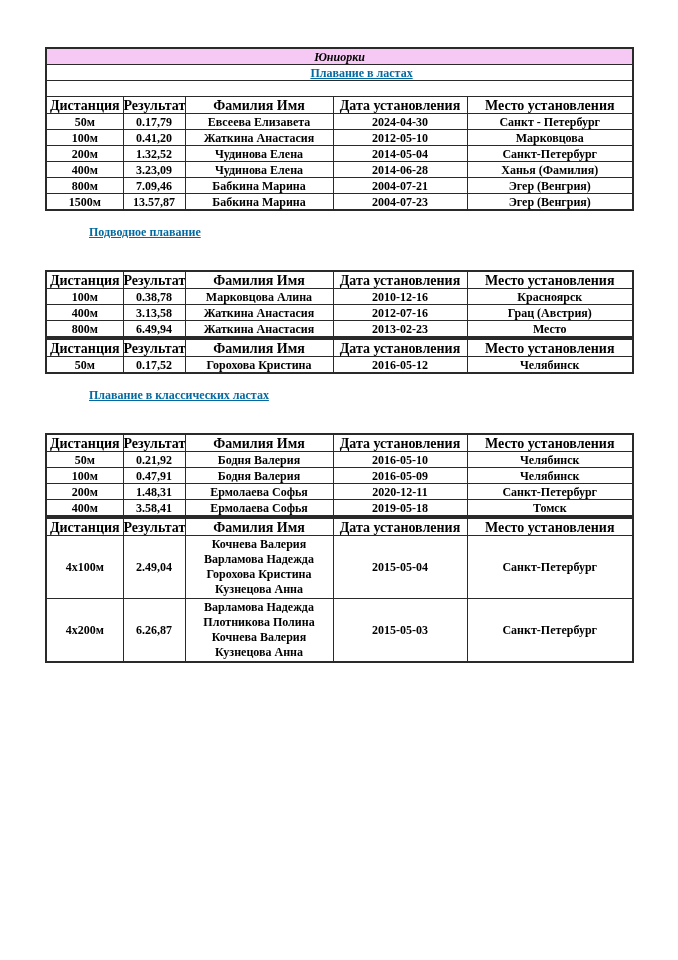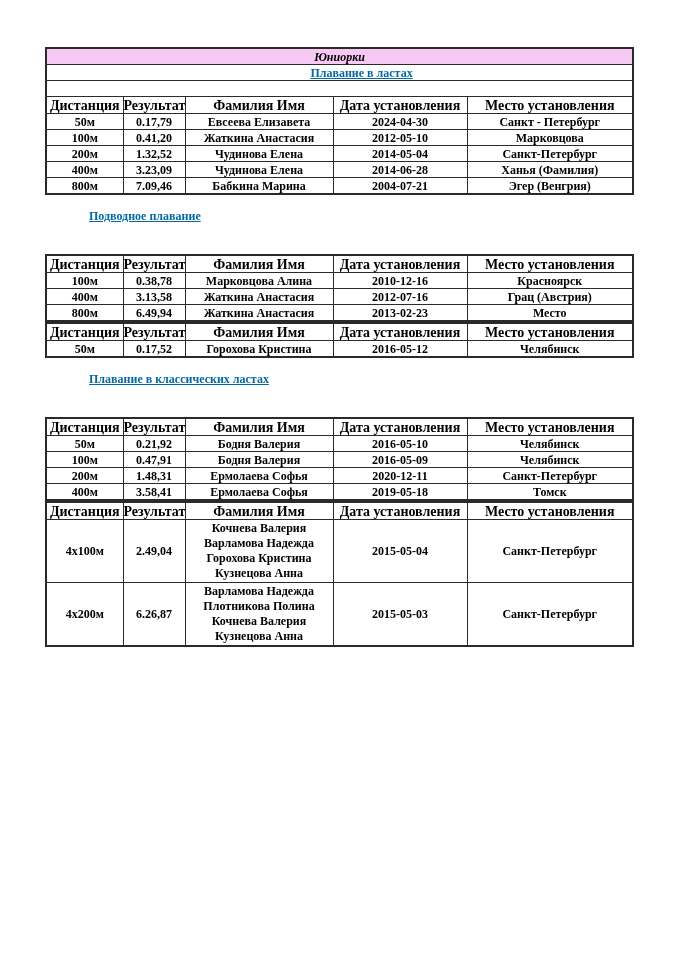--- a/index.html
+++ b/index.html
@@ -146,20 +146,27 @@
             <td>3.23,09</td>
             <td class="name-cell">Чудинова Елена</td>
             <td>2014-06-28</td>
             <td>Ханья (Фамилия)</td>
           </tr>
           <tr>
             <td>800м</td>
             <td>7.09,46</td>
             <td class="name-cell">Бабкина Марина</td>
             <td>2004-07-21</td>
+            <td>Эгер (Венгрия)</td>
+          </tr>
+          <tr>
+            <td>1500м</td>
+            <td>13.57,87</td>
+            <td class="name-cell">Бабкина Марина</td>
+            <td>2004-07-23</td>
             <td>Эгер (Венгрия)</td>
           </tr>
         </tbody>
       </table>
       <div class="section-heading"><a class="heading-link" href="#">Подводное плавание</a></div>
       <table class="rec-table">
         <colgroup>
           <col style="width: 77px;">
           <col style="width: 62px;">
           <col style="width: 148px;">

